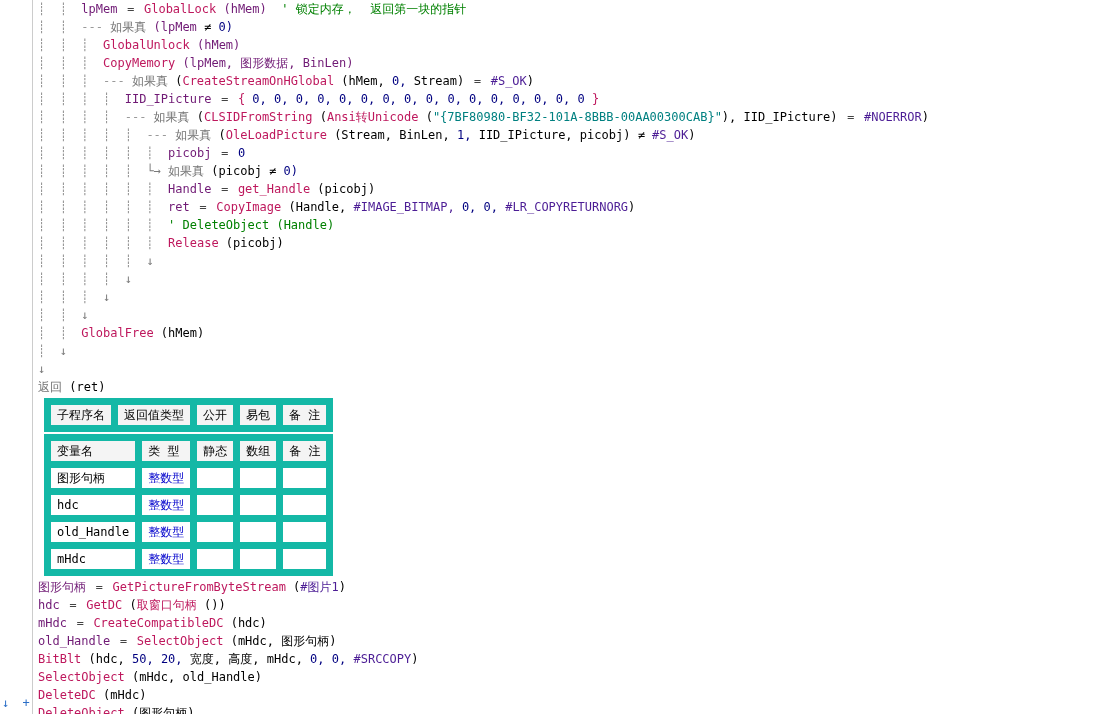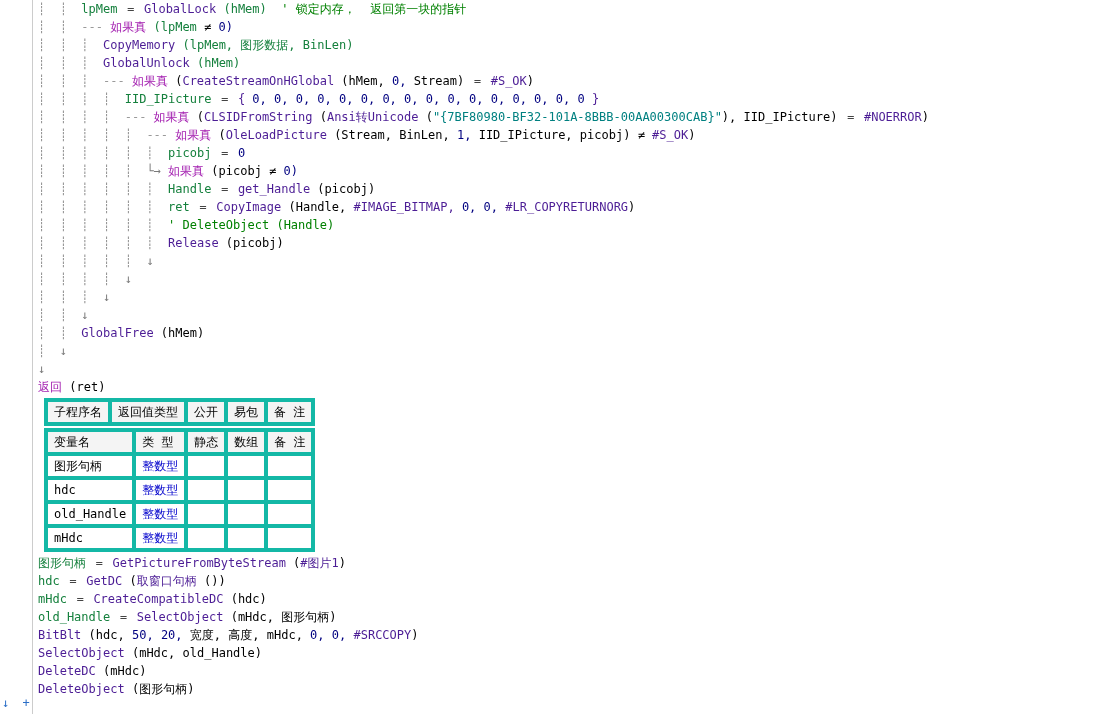--- a/index.html
+++ b/index.html
@@ -5,23 +5,23 @@
   body {
     font-family: "Simsun", "NSimSun", monospace;
     font-size: 12px;
     background: #fff;
     margin: 0;
     padding: 0 0 0 38px;
     line-height: 18px;
     color: #000;
   }
   .line { white-space: pre; }
-  .kw { color: #a21caf; }
-  .fn { color: #4c1d95; }
-  .ident { color: #15803d; }
+  .kw { color: #737373; }
+  .fn { color: #be185d; }
+  .ident { color: #701a75; }
   .num { color: #000080; }
   .str { color: #008080; }
   .cmt { color: #008000; margin-top: 36px; }
   .const { color: #4c1d95; }
   .op { color: #000; }
 
   .guides {
     display: inline-block;
     color: #888;
     letter-spacing: 0;
@@ -29,21 +29,21 @@
   }
   .dash { color: #9a9a9a; }
   .arrow-end { color: #7a7a7a; }
 
   table.def {
     border-collapse: collapse;
     margin: 2px 0 2px 6px;
     font-size: 12px;
   }
   table.def th, table.def td {
-    border: 4px solid #14b8a6;
+    border: 7px solid #14b8a6;
     padding: 1px 6px;
     text-align: left;
     background: #fff;
     font-weight: normal;
     height: 17px;
   }
   table.def th { background: #f4f4f4; }
   .type { color: #0000cc; margin-left: 8px; }
 
   
@@ -72,23 +72,23 @@
   <span>↓</span>
   <span>+</span>
 </div>
 
 <div>
 
 <div class="line"><span class="guides">┊  ┊  </span><span class="ident">lpMem</span> <span class="op">＝</span> <span class="fn">GlobalLock</span> <span class="ident">(hMem)</span>  <span class="cmt">' 锁定内存，  返回第一块的指针</span></div>
 
 <div class="line"><span class="guides">┊  ┊  </span><span class="dash">--- </span><span class="kw">如果真</span> <span class="ident">(lpMem</span> <span class="op">≠</span> <span class="num">0)</span></div>
 
+<div class="line"><span class="guides">┊  ┊  ┊  </span><span class="fn">GlobalUnlock</span> <span class="ident">(hMem)</span></div>
+
 <div class="line"><span class="guides">┊  ┊  ┊  </span><span class="fn">CopyMemory</span> <span class="ident">(lpMem,</span> <span class="ident">图形数据,</span> <span class="ident">BinLen)</span></div>
-
-<div class="line"><span class="guides">┊  ┊  ┊  </span><span class="fn">GlobalUnlock</span> <span class="ident">(hMem)</span></div>
 
 <div class="line"><span class="guides">┊  ┊  ┊  </span><span class="dash">--- </span><span class="kw">如果真</span> <span>(</span><span class="fn">CreateStreamOnHGlobal</span> <span>(hMem,</span> <span class="num">0,</span> <span>Stream)</span> <span>＝</span> <span class="const">#S_OK</span><span>)</span></div>
 
 <div class="line"><span class="guides">┊  ┊  ┊  ┊  </span><span class="ident">IID_IPicture</span> <span class="op">＝</span> <span class="fn">{</span> <span class="num">0, 0, 0, 0, 0, 0, 0, 0, 0, 0, 0, 0, 0, 0, 0, 0</span> <span class="fn">}</span></div>
 
 <div class="line"><span class="guides">┊  ┊  ┊  ┊  </span><span class="dash">--- </span><span class="kw">如果真</span> <span>(</span><span class="fn">CLSIDFromString</span> <span>(</span><span class="fn">Ansi转Unicode</span> <span>(</span><span class="str">"{7BF80980-BF32-101A-8BBB-00AA00300CAB}"</span><span>),</span> <span>IID_IPicture)</span> <span>＝</span> <span class="const">#NOERROR</span><span>)</span></div>
 
 <div class="line"><span class="guides">┊  ┊  ┊  ┊  ┊  </span><span class="dash">--- </span><span class="kw">如果真</span> <span>(</span><span class="fn">OleLoadPicture</span> <span>(Stream,</span> <span>BinLen,</span> <span class="num">1,</span> <span>IID_IPicture,</span> <span>picobj)</span> <span class="op">≠</span> <span class="const">#S_OK</span><span>)</span></div>
 
 <div class="line"><span class="guides">┊  ┊  ┊  ┊  ┊  ┊  </span><span class="ident">picobj</span> <span class="op">＝</span> <span class="num">0</span></div>

